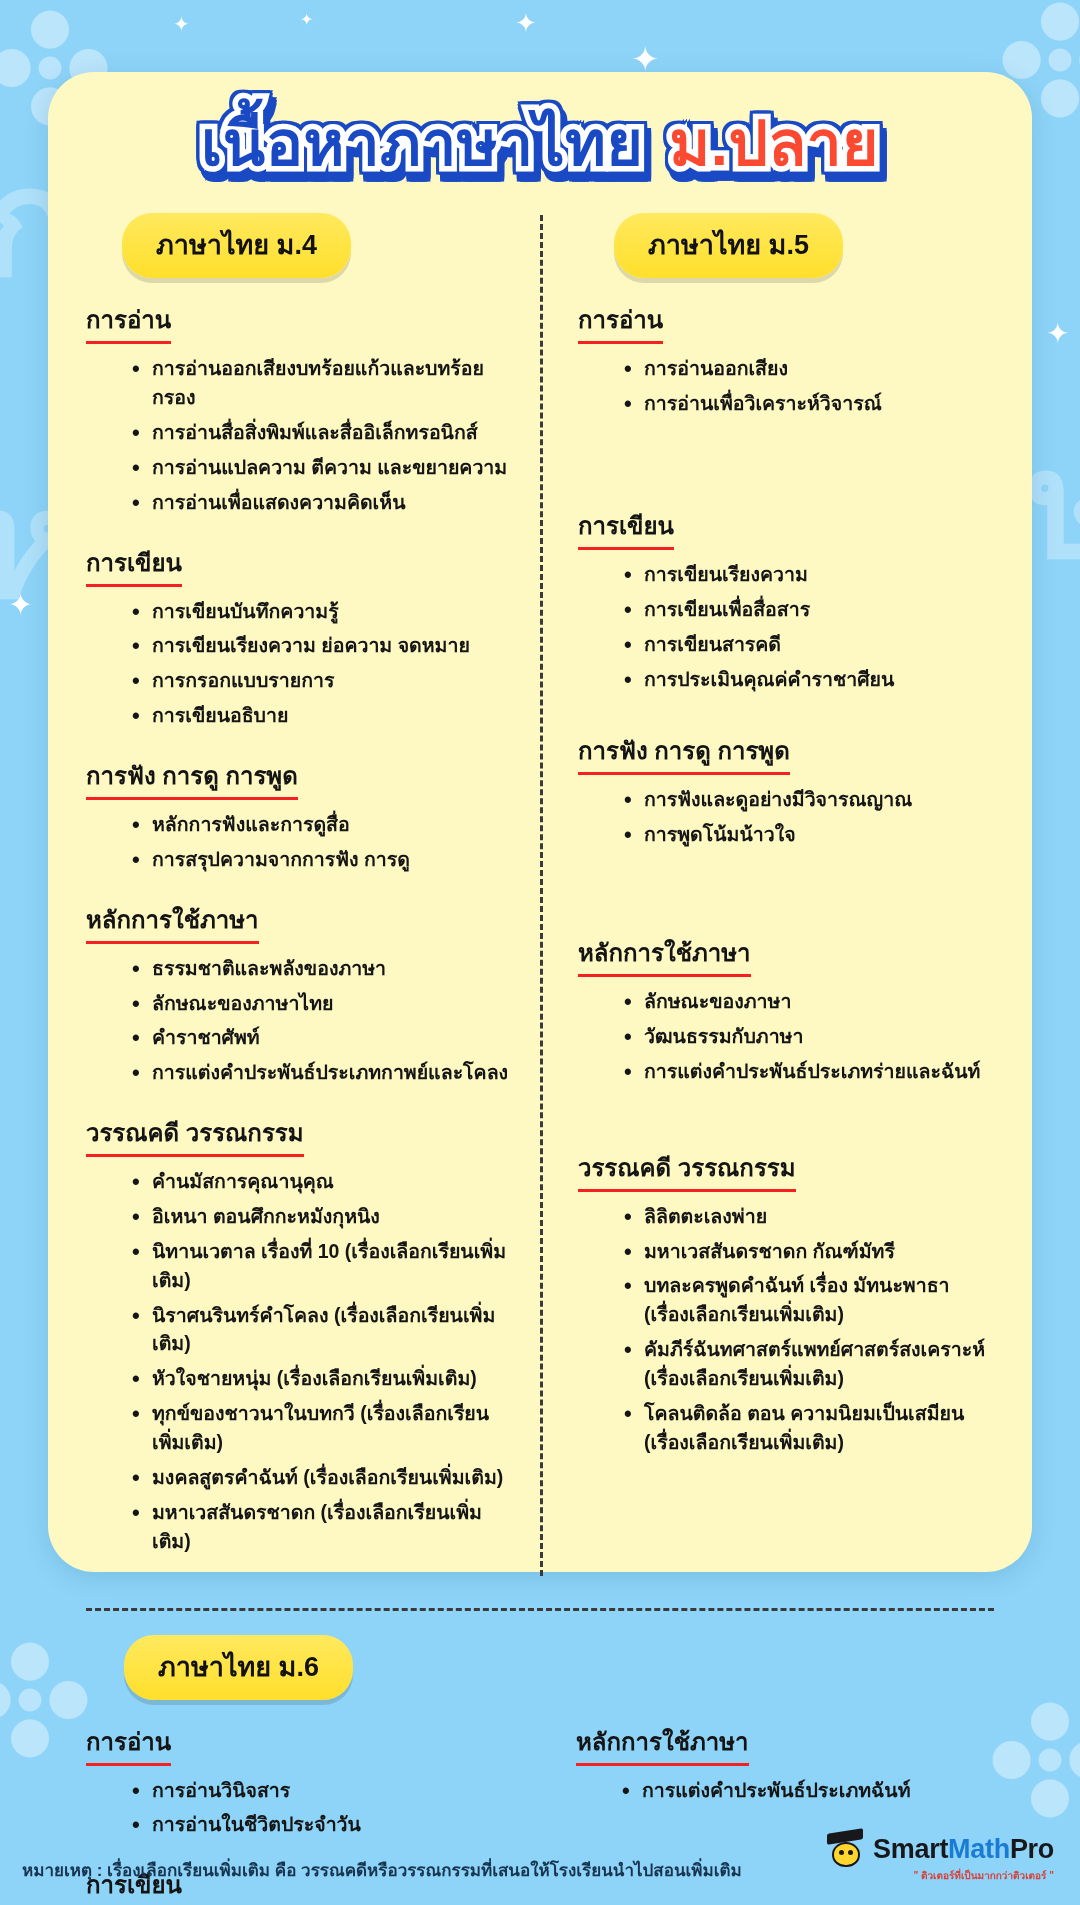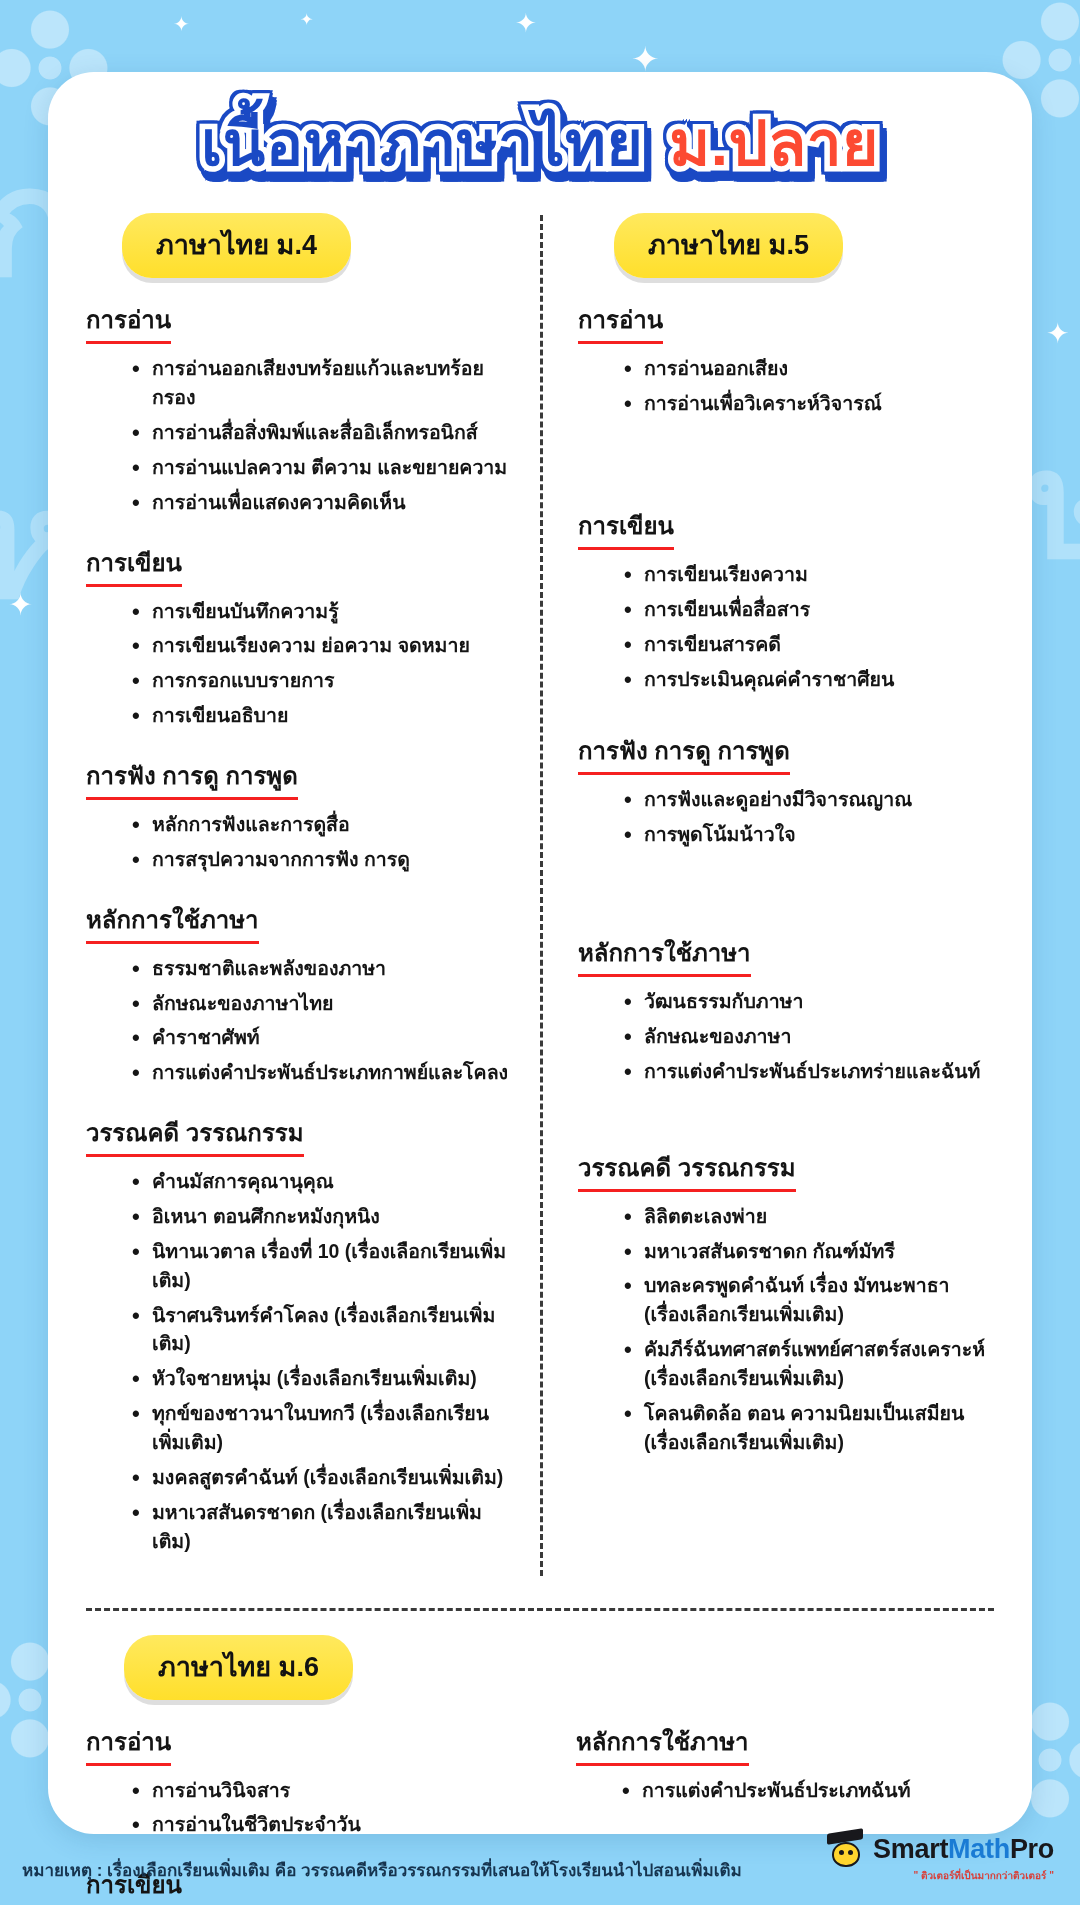--- a/index.html
+++ b/index.html
@@ -31,22 +31,22 @@
     font-size: 150px;
     font-weight: 700;
     line-height: 1;
   }
   .sparkle { position: absolute; color: #ffffff; line-height: 1; }
 
   
   .card {
     position: absolute;
     left: 48px; top: 72px;
-    width: 984px; height: 1762px;
-    background: #ffffff;
+    width: 984px; height: 1500px;
+    background: #fef9c3;
     border-radius: 46px;
     box-shadow: 0 6px 26px rgba(20,80,130,.16);
     padding: 26px 34px 20px;
   }
 
   
   .title-wrap {
     display: flex; justify-content: center; align-items: flex-end;
     gap: 26px;
     margin-top: 10px; margin-bottom: 34px;
@@ -273,22 +273,22 @@
         <div class="section-title">การฟัง การดู การพูด</div>
         <ul class="topics">
           <li>การฟังและดูอย่างมีวิจารณญาณ</li>
           <li>การพูดโน้มน้าวใจ</li>
         </ul>
       </div>
 
       <div class="section" style="margin-bottom:62px;">
         <div class="section-title">หลักการใช้ภาษา</div>
         <ul class="topics">
+          <li>ลักษณะของภาษา</li>
           <li>วัฒนธรรมกับภาษา</li>
-          <li>ลักษณะของภาษา</li>
           <li>การแต่งคำประพันธ์ประเภทร่ายและฉันท์</li>
         </ul>
       </div>
 
       <div class="section">
         <div class="section-title">วรรณคดี วรรณกรรม</div>
         <ul class="topics">
           <li>ลิลิตตะเลงพ่าย</li>
           <li>มหาเวสสันดรชาดก กัณฑ์มัทรี</li>
           <li>บทละครพูดคำฉันท์ เรื่อง มัทนะพาธา (เรื่องเลือกเรียนเพิ่มเติม)</li>

